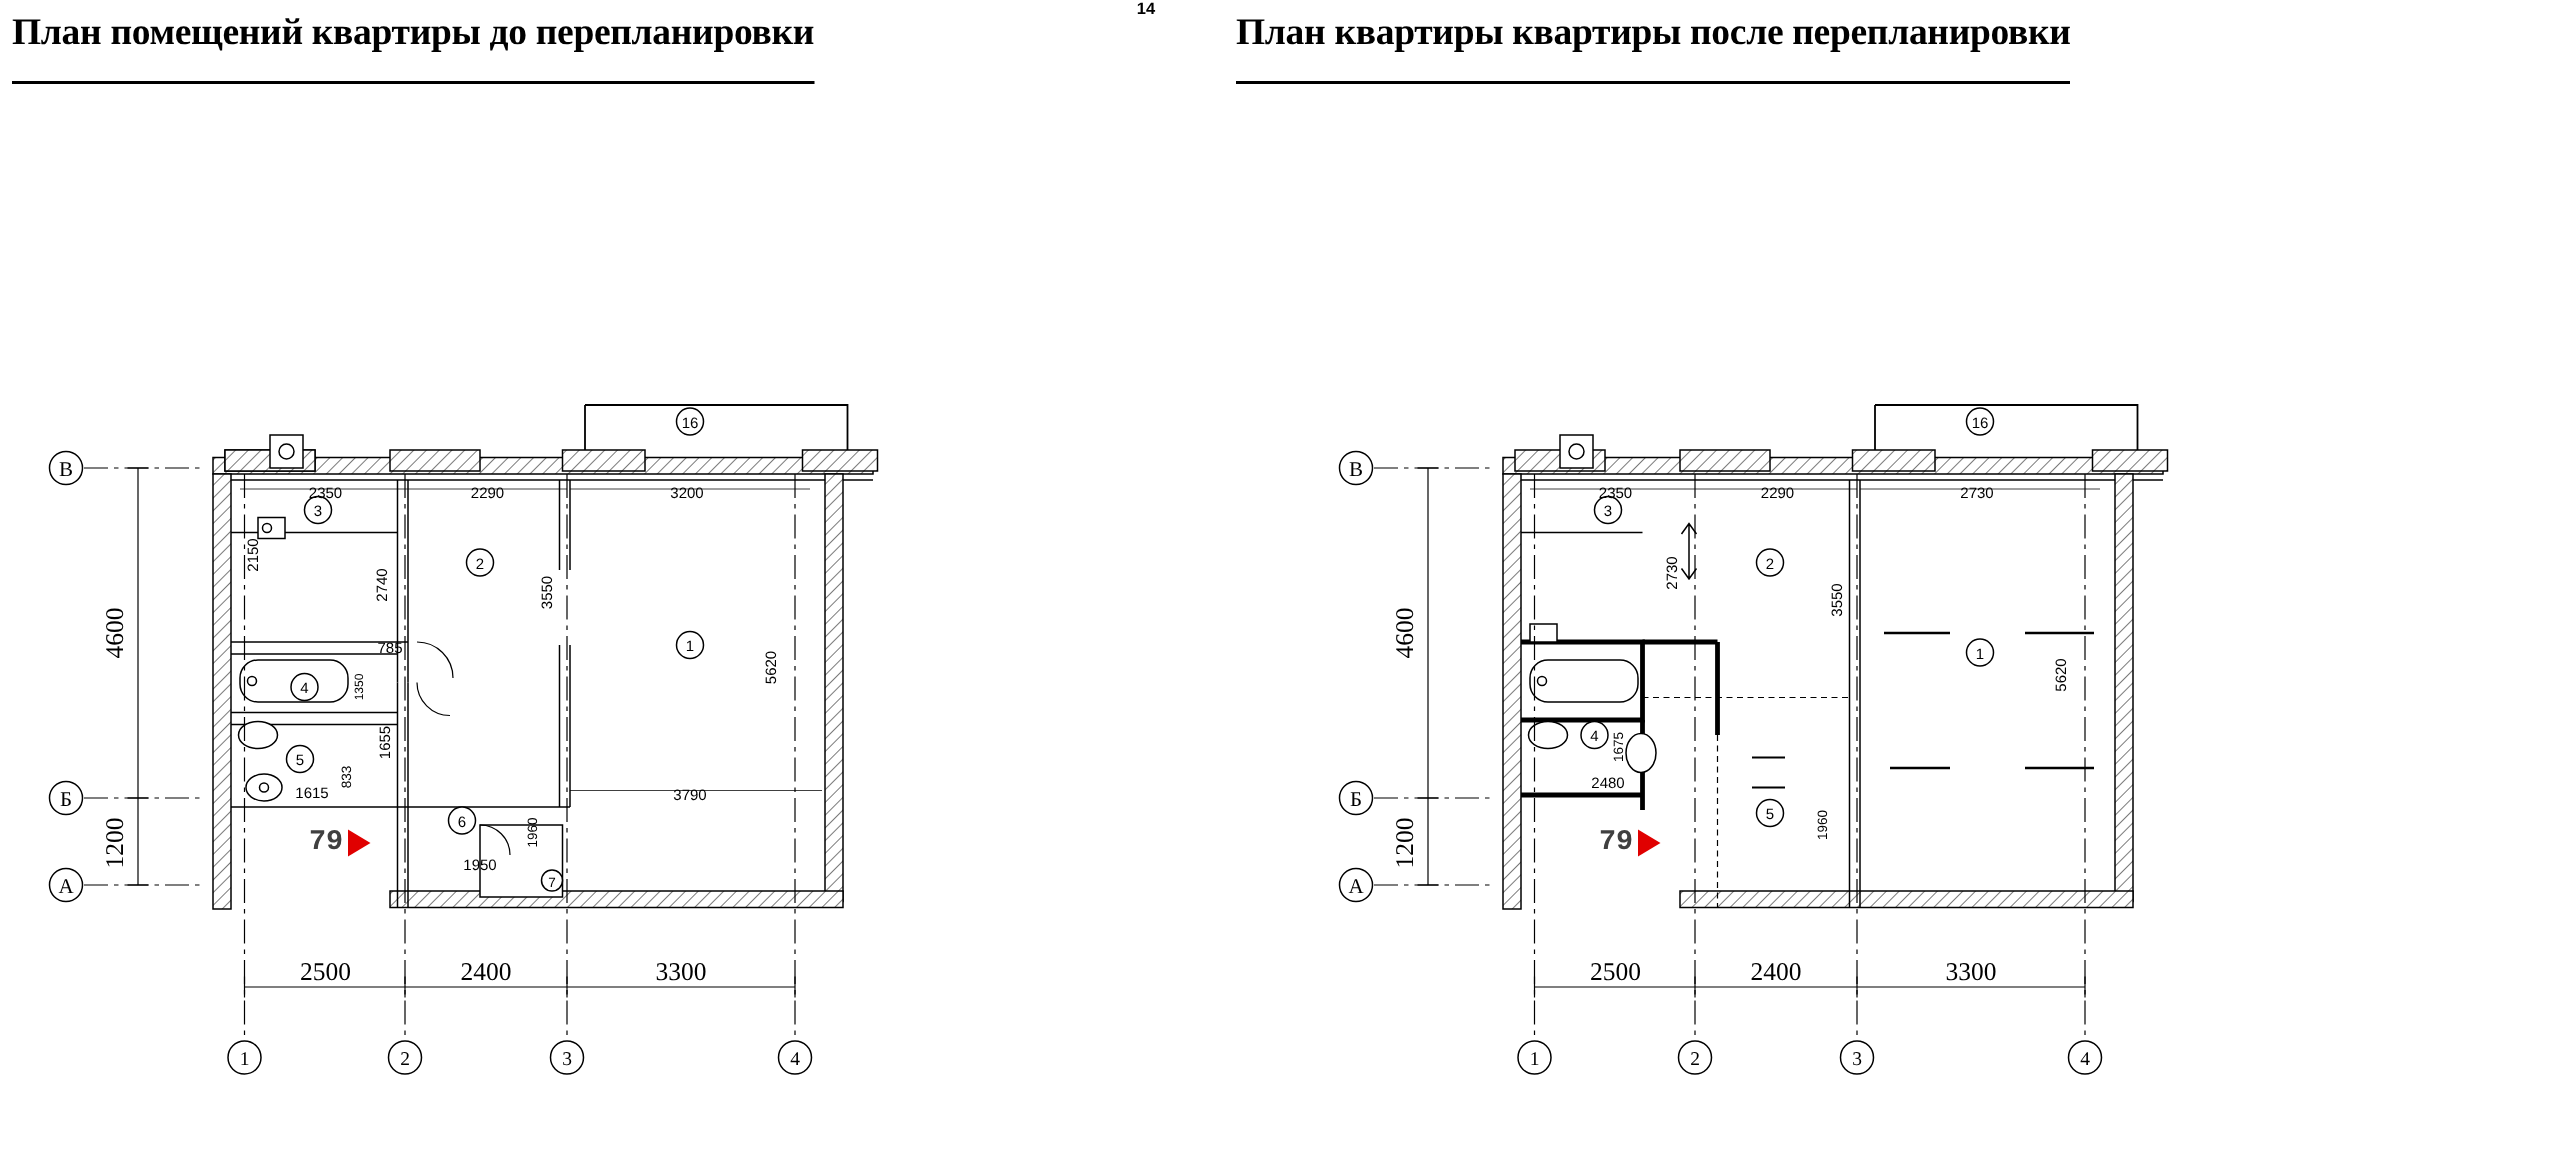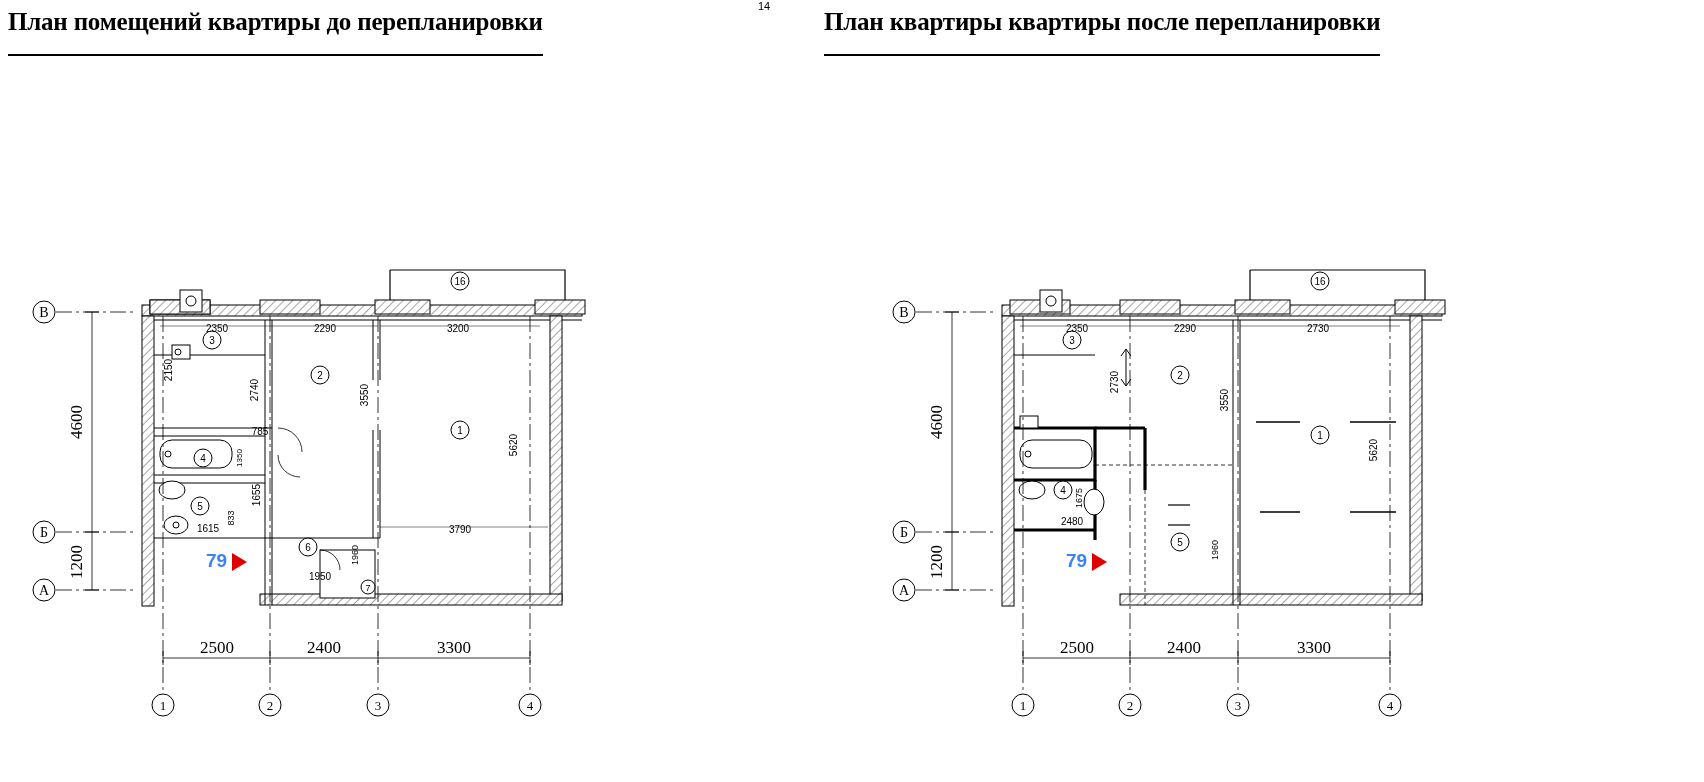--- a/index.html
+++ b/index.html
@@ -17,20 +17,21 @@
   }
   .page-number {
     position: absolute;
     top: 0px;
     left: 744px;
     width: 40px;
     text-align: center;
     font-family: "Liberation Sans", sans-serif;
     font-size: 11px;
     color: #000;
+    font-weight: bold;
   }
   .plan-title {
     position: absolute;
     top: 8px;
     font-family: "Liberation Serif", serif;
     font-weight: bold;
     font-size: 25px;
     letter-spacing: -0.2px;
     white-space: nowrap;
   }
@@ -48,24 +49,24 @@
     width: 640px;
     height: 480px;
   }
   #plan-before { left: 20px; }
   #plan-after  { left: 880px; }
 
   .plan-wrap svg { display: block; }
 
   .marker-label {
     position: absolute;
-    font-family: Liberation Sans, sans-serif;
+    font-family: Liberation Mono, monospace;
     font-weight: bold;
     font-size: 19px;
-    color: #3b82f6;
+    color: #404040;
   }
   .marker-tri {
     position: absolute;
     width: 0;
     height: 0;
     border-left: 15px solid #e00000;
     border-top: 9px solid transparent;
     border-bottom: 9px solid transparent;
   }
 </style>

